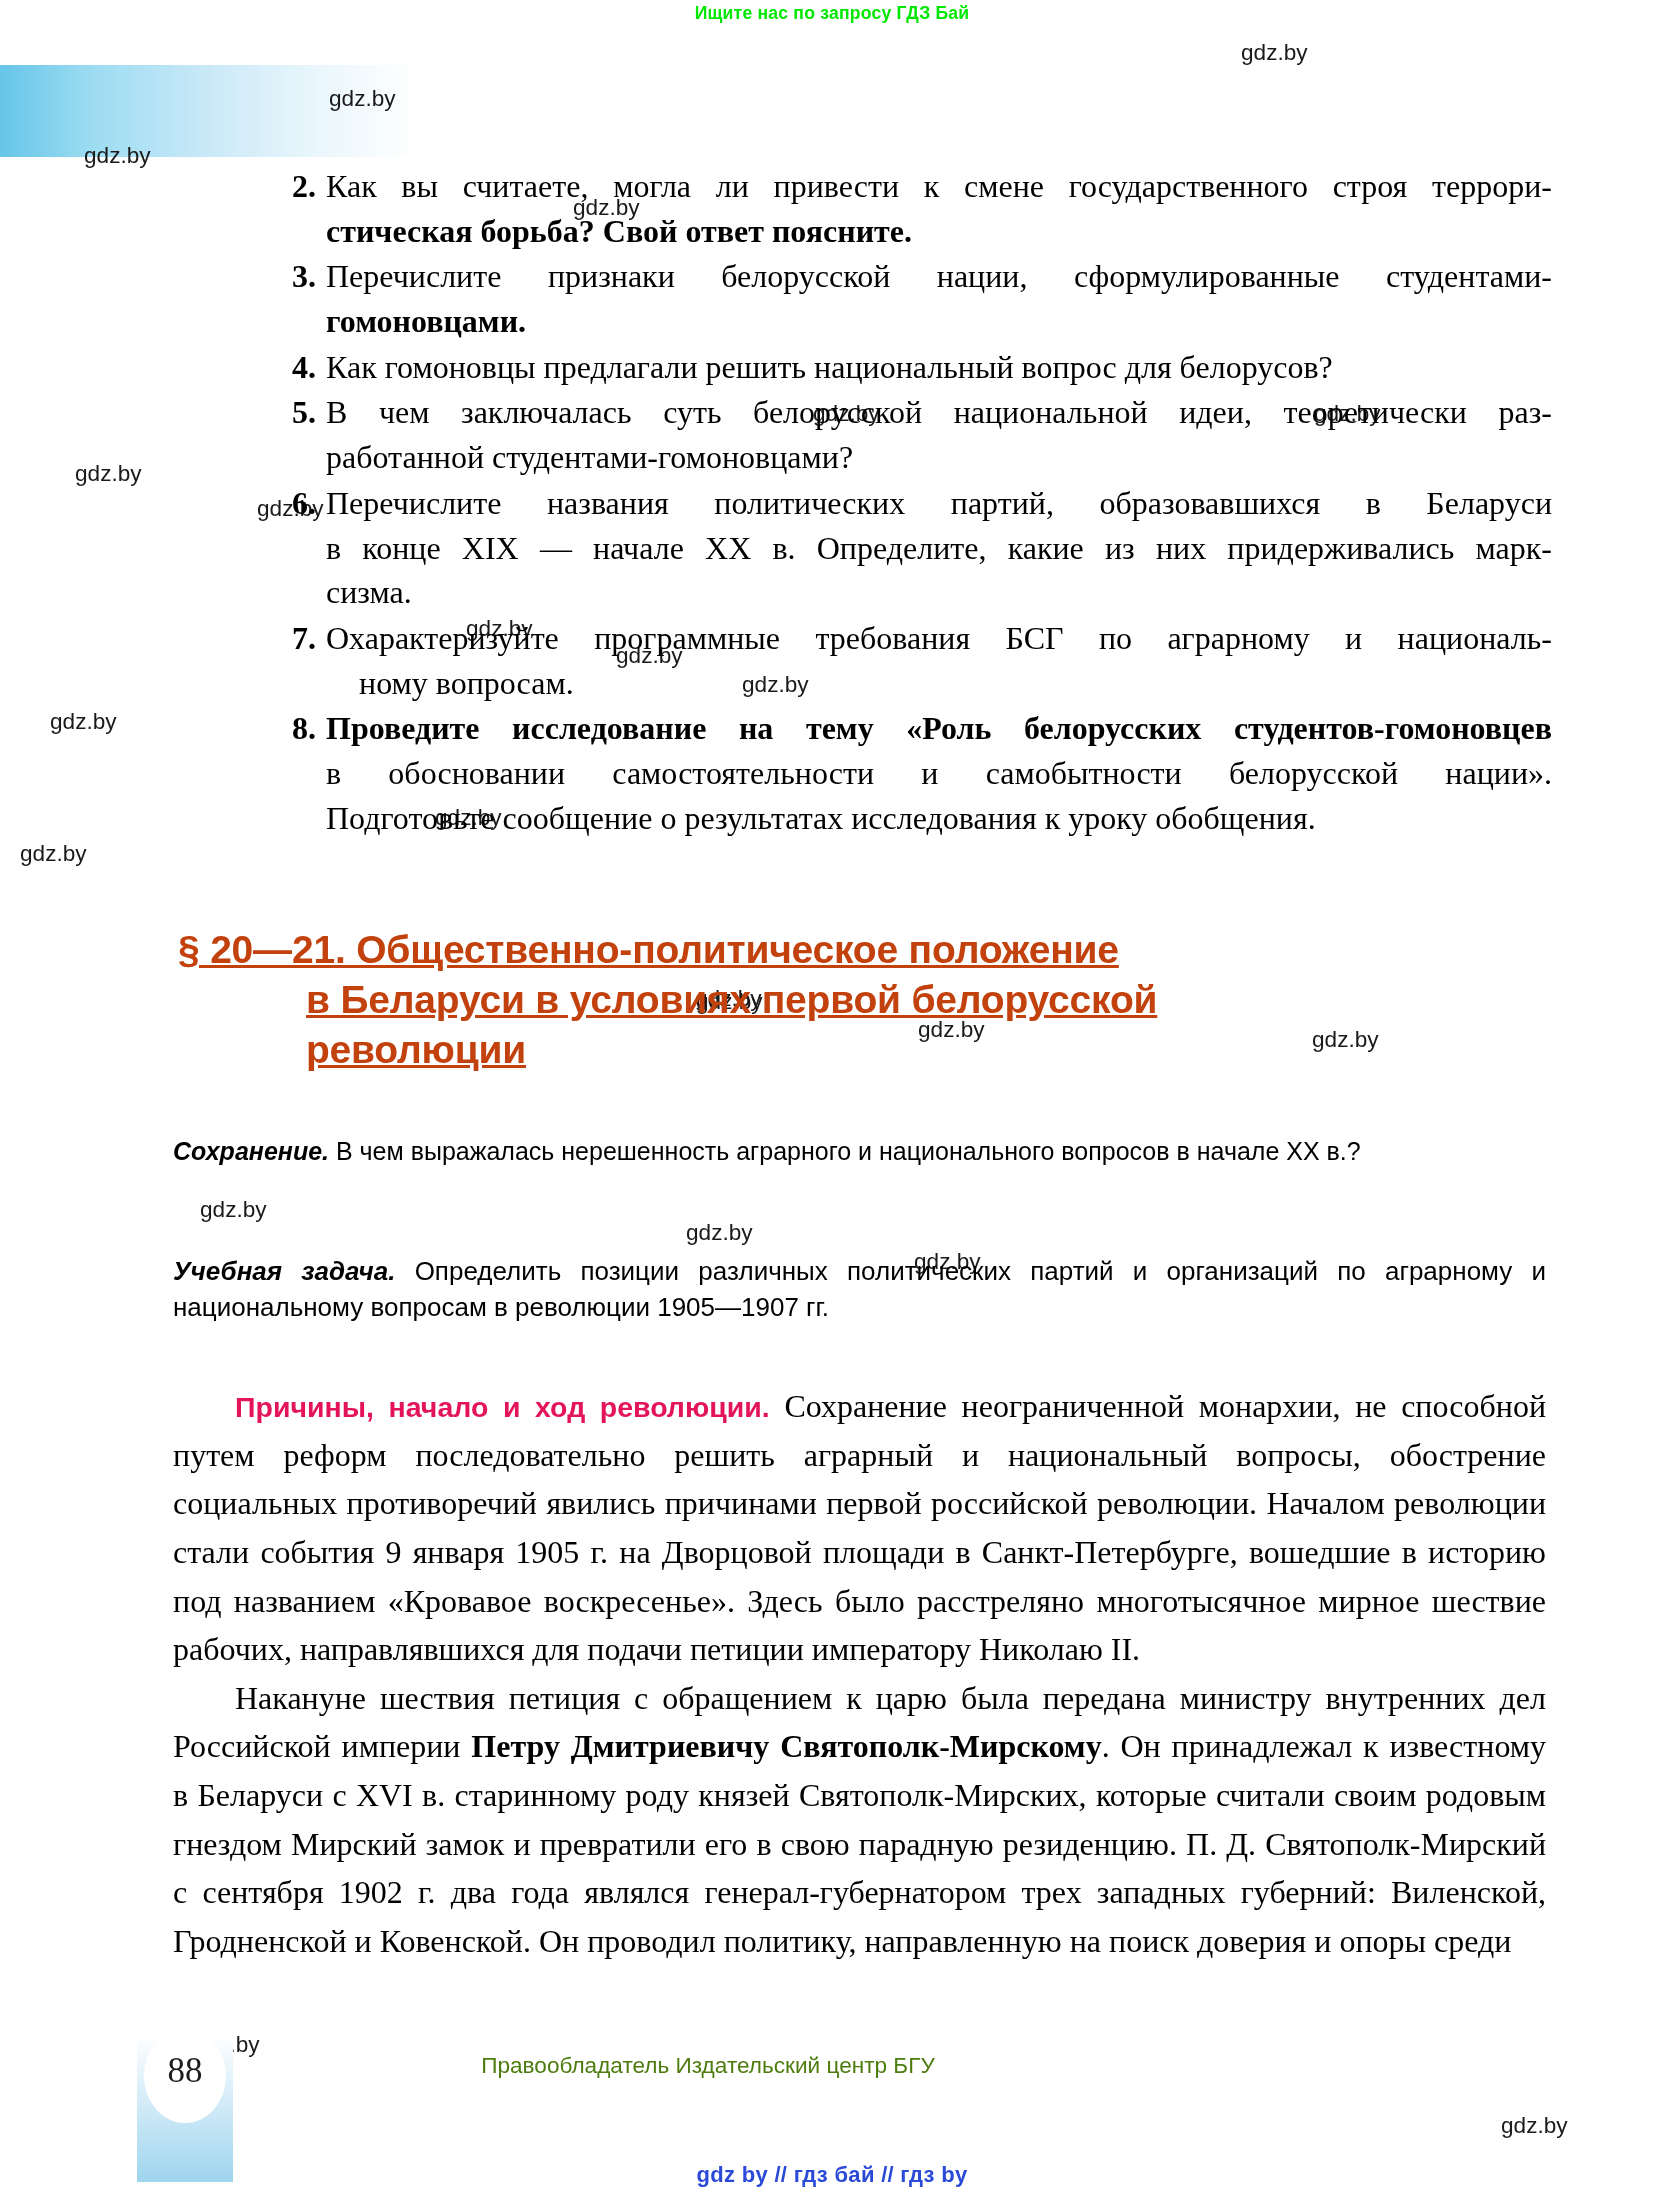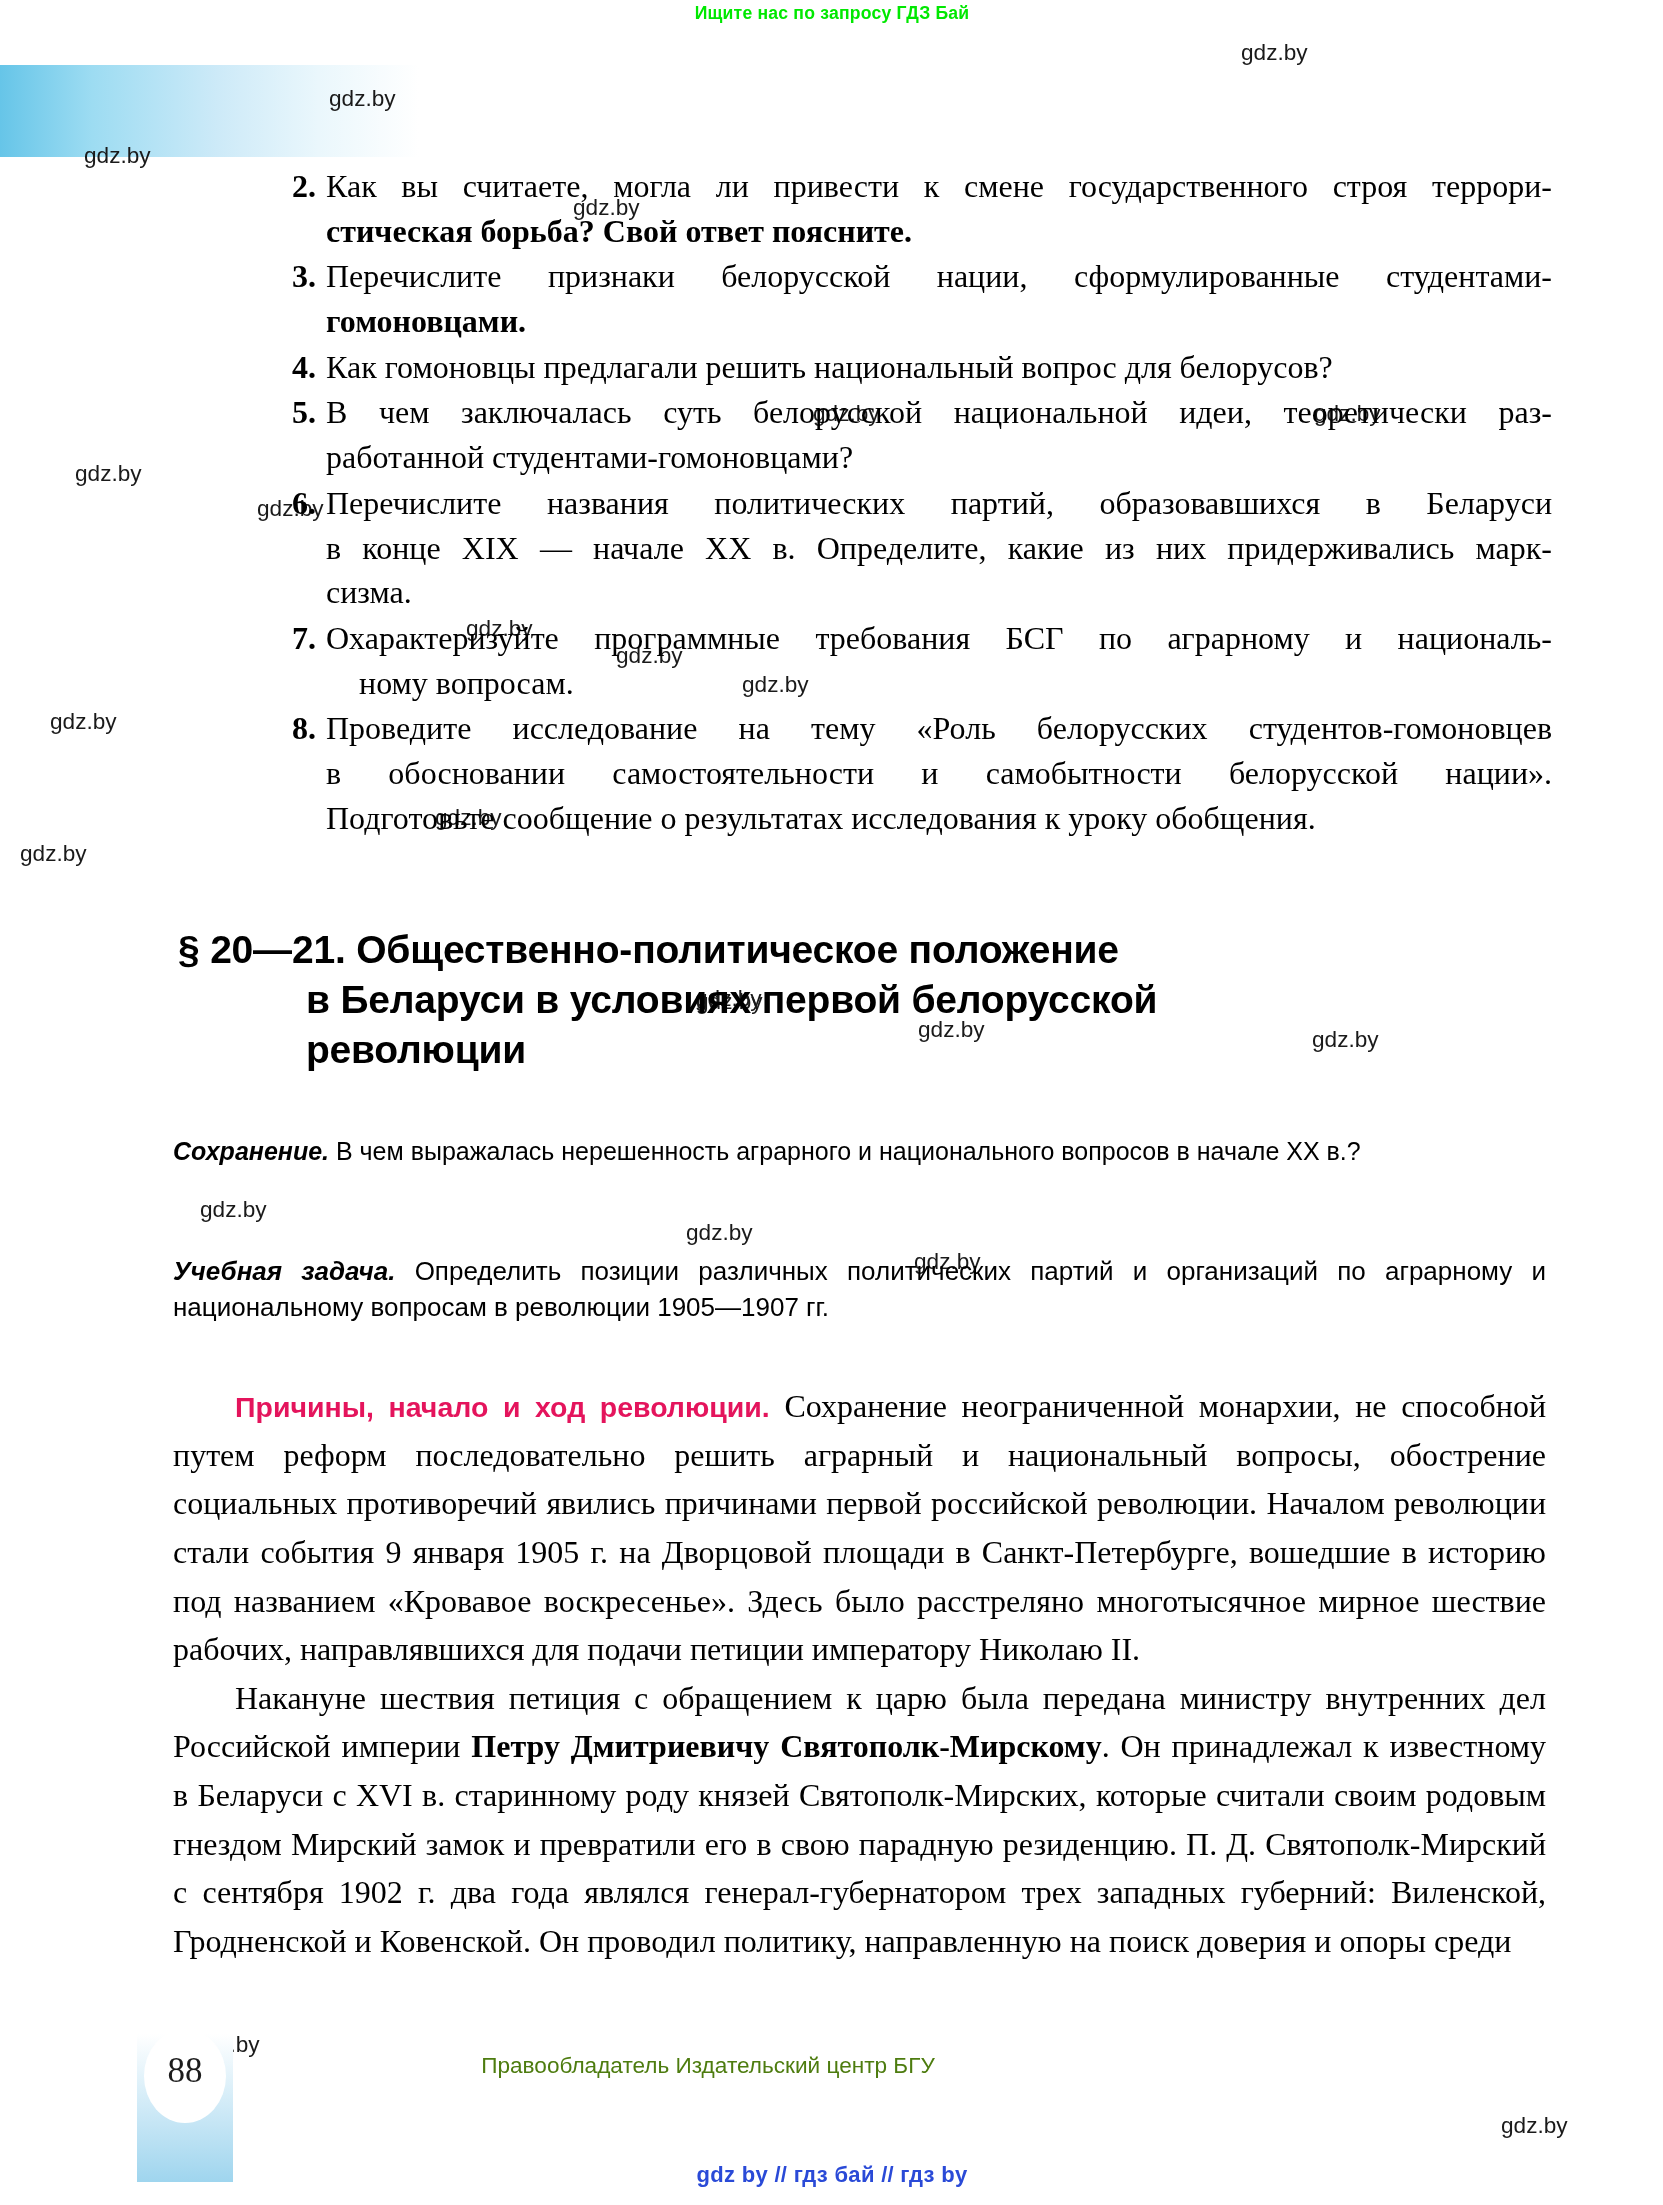--- a/index.html
+++ b/index.html
@@ -278,28 +278,28 @@
       <div class="qrow">
         <div class="qnum">7.</div>
         <div class="qtext">
           <div style="text-align: justify; text-align-last: justify;">Охарактеризуйте программные требования БСГ по аграрному и националь-</div>
           <div style="text-align: center; text-align-last: left; margin-left: 33px;">ному вопросам.</div>
         </div>
       </div>
       <div class="qrow">
         <div class="qnum">8.</div>
         <div class="qtext">
-          <div style="text-align: justify; text-align-last: justify;">Проведите исследование на тему «Роль белорусских студентов-гомоновцев</div>
+          <div style="text-align: justify; text-align-last: justify; font-weight: bold;">Проведите исследование на тему «Роль белорусских студентов-гомоновцев</div>
           <div style="text-align: justify; text-align-last: justify;">в  обосновании  самостоятельности  и  самобытности  белорусской  нации».</div>
           <div style="text-align: left; text-align-last: left;">Подготовьте сообщение о результатах исследования к уроку обобщения.</div>
         </div>
       </div>
     </div>
 
-  <h1 class="section-title" style="color: #000000;">
+  <h1 class="section-title" style="color: #c2410c; text-decoration: underline;">
     <span class="ln1">§ 20—21. Общественно-политическое положение</span>
     <span class="ln2">в Беларуси в условиях первой белорусской</span>
     <span class="ln3">революции</span>
   </h1>
 
   <div class="recall">
     <b>Сохранение.</b><span> В чем выражалась нерешенность аграрного и национального вопросов в начале XX в.?</span>
   </div>
 
   <div class="task">

